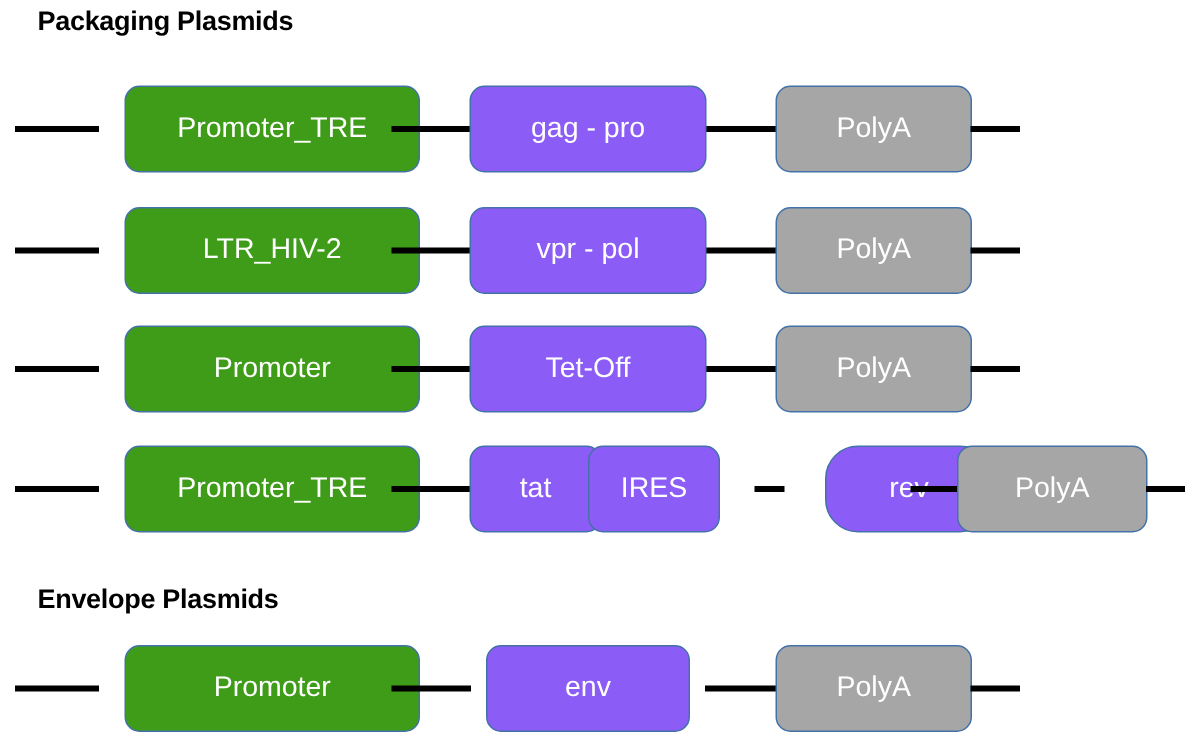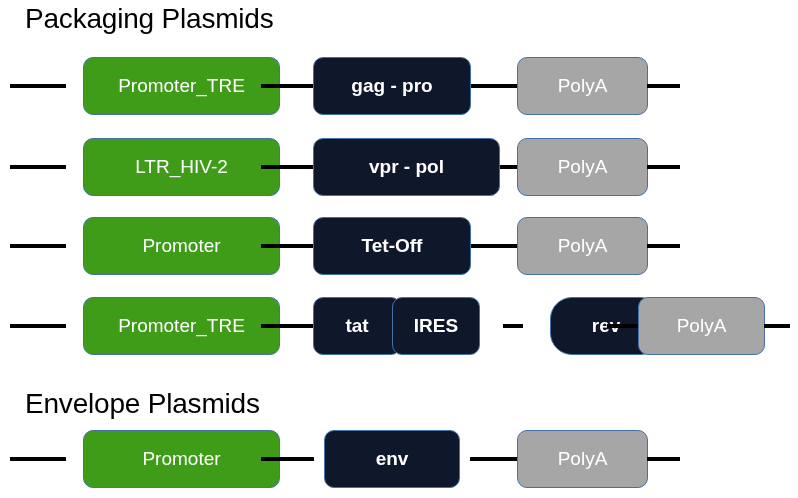--- a/index.html
+++ b/index.html
@@ -10,22 +10,22 @@
   body {
     width: 798px;
     height: 498px;
     position: relative;
     overflow: hidden;
     font-family: "Liberation Sans", sans-serif;
   }
 
   .section-title {
     position: absolute;
-    font-weight: normal;
-    font-size: 28px;
+    font-weight: bold;
+    font-size: 18px;
     color: #000000;
     letter-spacing: -0.2px;
     white-space: nowrap;
     line-height: 1;
   }
 
   .row {
     position: absolute;
     height: 58px;
   }
@@ -47,21 +47,21 @@
     align-items: center;
     justify-content: center;
     top: 0;
     height: 58px;
     color: #ffffff;
     font-size: 19px;
     white-space: nowrap;
   }
 
   .promoter { background: #3f9c18; margin-left: 18px; }
-  .gene     { background: #0f172a; font-weight: bold; }
+  .gene     { background: #8b5cf6; }
   .polya    { background: #a6a6a6; text-align: right; }
 </style>
 </head>
 <body>
 
 <div class="section-title" style="left:25px; top:5px;">Packaging Plasmids</div>
 
 <div class="row" style="left:0px; top:57px;">
   <div class="line" style="left:10px;  width:56px;"></div>
   <div class="gbox promoter" style="left:65px;  width:197px;">Promoter_TRE</div>
@@ -70,21 +70,21 @@
   <div class="gbox gene" style="left:313px; width:158px;">gag - pro</div>
   <div class="gbox polya" style="left:517px; width:131px;">PolyA</div>
   <div class="line" style="left:647px; width:33px;"></div>
 </div>
 
 <div class="row" style="left:0px; top:138px;">
   <div class="line" style="left:10px;  width:56px;"></div>
   <div class="gbox promoter" style="left:65px;  width:197px;">LTR_HIV-2</div>
   <div class="line" style="left:261px; width:53px;"></div>
   <div class="line" style="left:470px; width:48px;"></div>
-  <div class="gbox gene" style="left:313px; width:187px;">vpr - pol</div>
+  <div class="gbox gene" style="left:313px; width:158px;">vpr - pol</div>
   <div class="gbox polya" style="left:517px; width:131px;">PolyA</div>
   <div class="line" style="left:647px; width:33px;"></div>
 </div>
 
 <div class="row" style="left:0px; top:217px;">
   <div class="line" style="left:10px;  width:56px;"></div>
   <div class="gbox promoter" style="left:65px;  width:197px;">Promoter</div>
   <div class="line" style="left:261px; width:53px;"></div>
   <div class="line" style="left:470px; width:48px;"></div>
   <div class="gbox gene" style="left:313px; width:158px;">Tet-Off</div>

